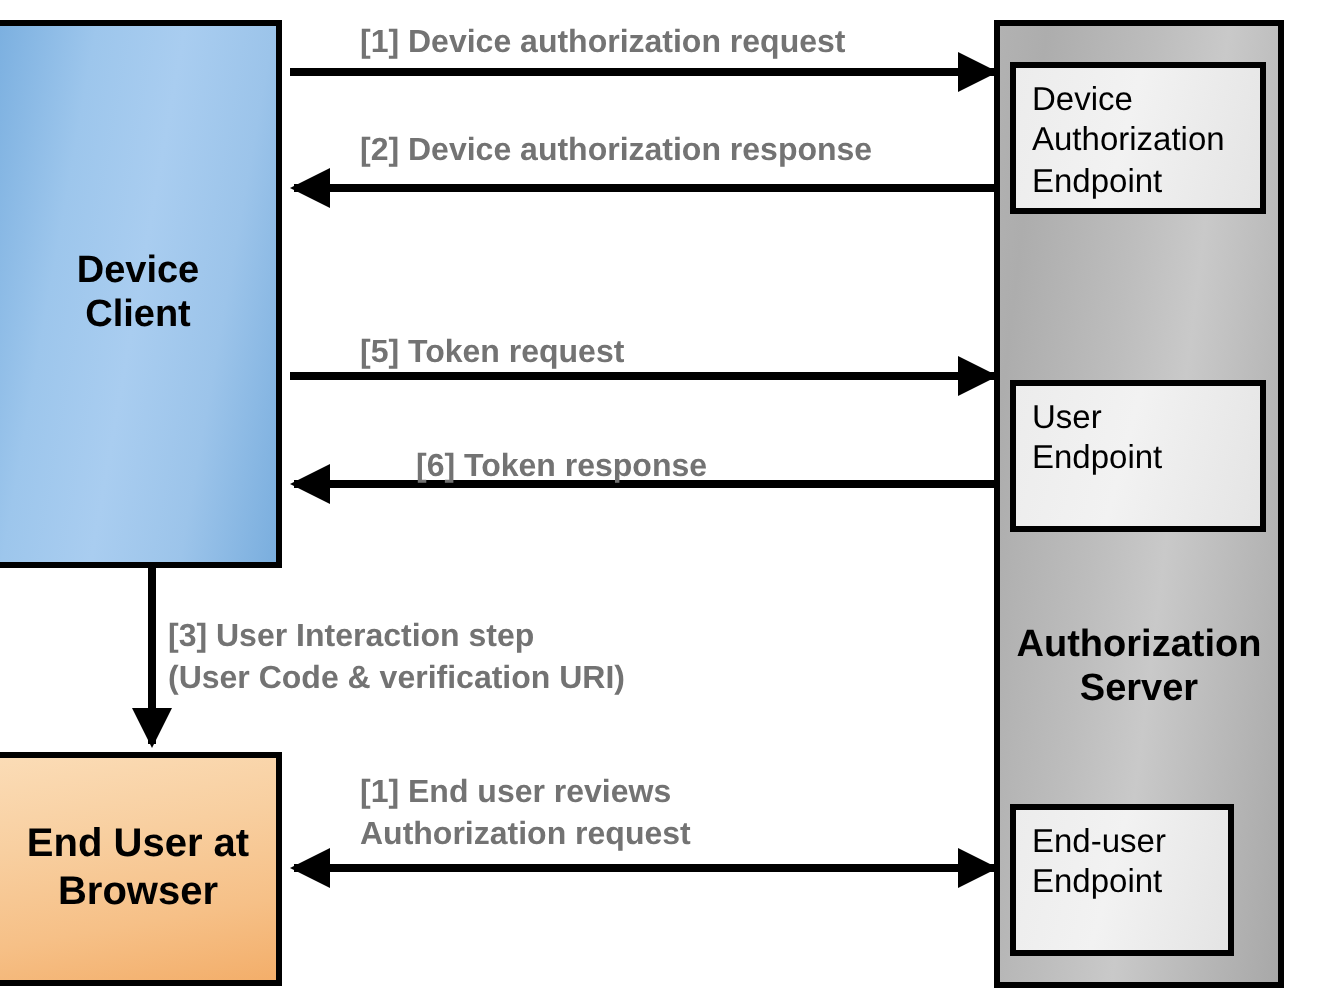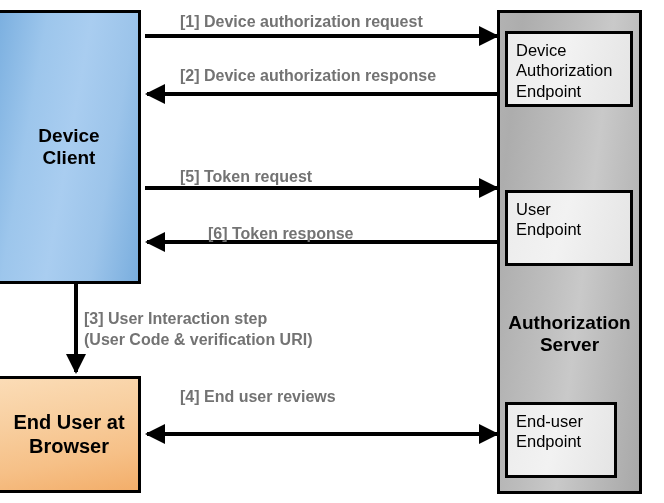--- a/index.html
+++ b/index.html
@@ -228,16 +228,17 @@
     <span>[5] Token request</span>
   </div>
   <div class="arrow-label" id="label-6">
     <span>[6] Token response</span>
   </div>
   <div class="arrow-label" id="label-3">
     <span>[3] User Interaction step</span><br>
     <span>(User Code &amp; verification URI)</span>
   </div>
   <div class="arrow-label" id="label-4">
-    <span>[4] End user reviews</span><br>
+    <span>[1] End user reviews</span><br>
+    <span>Authorization request</span>
   </div>
 
 </div>
 
 </body></html>

